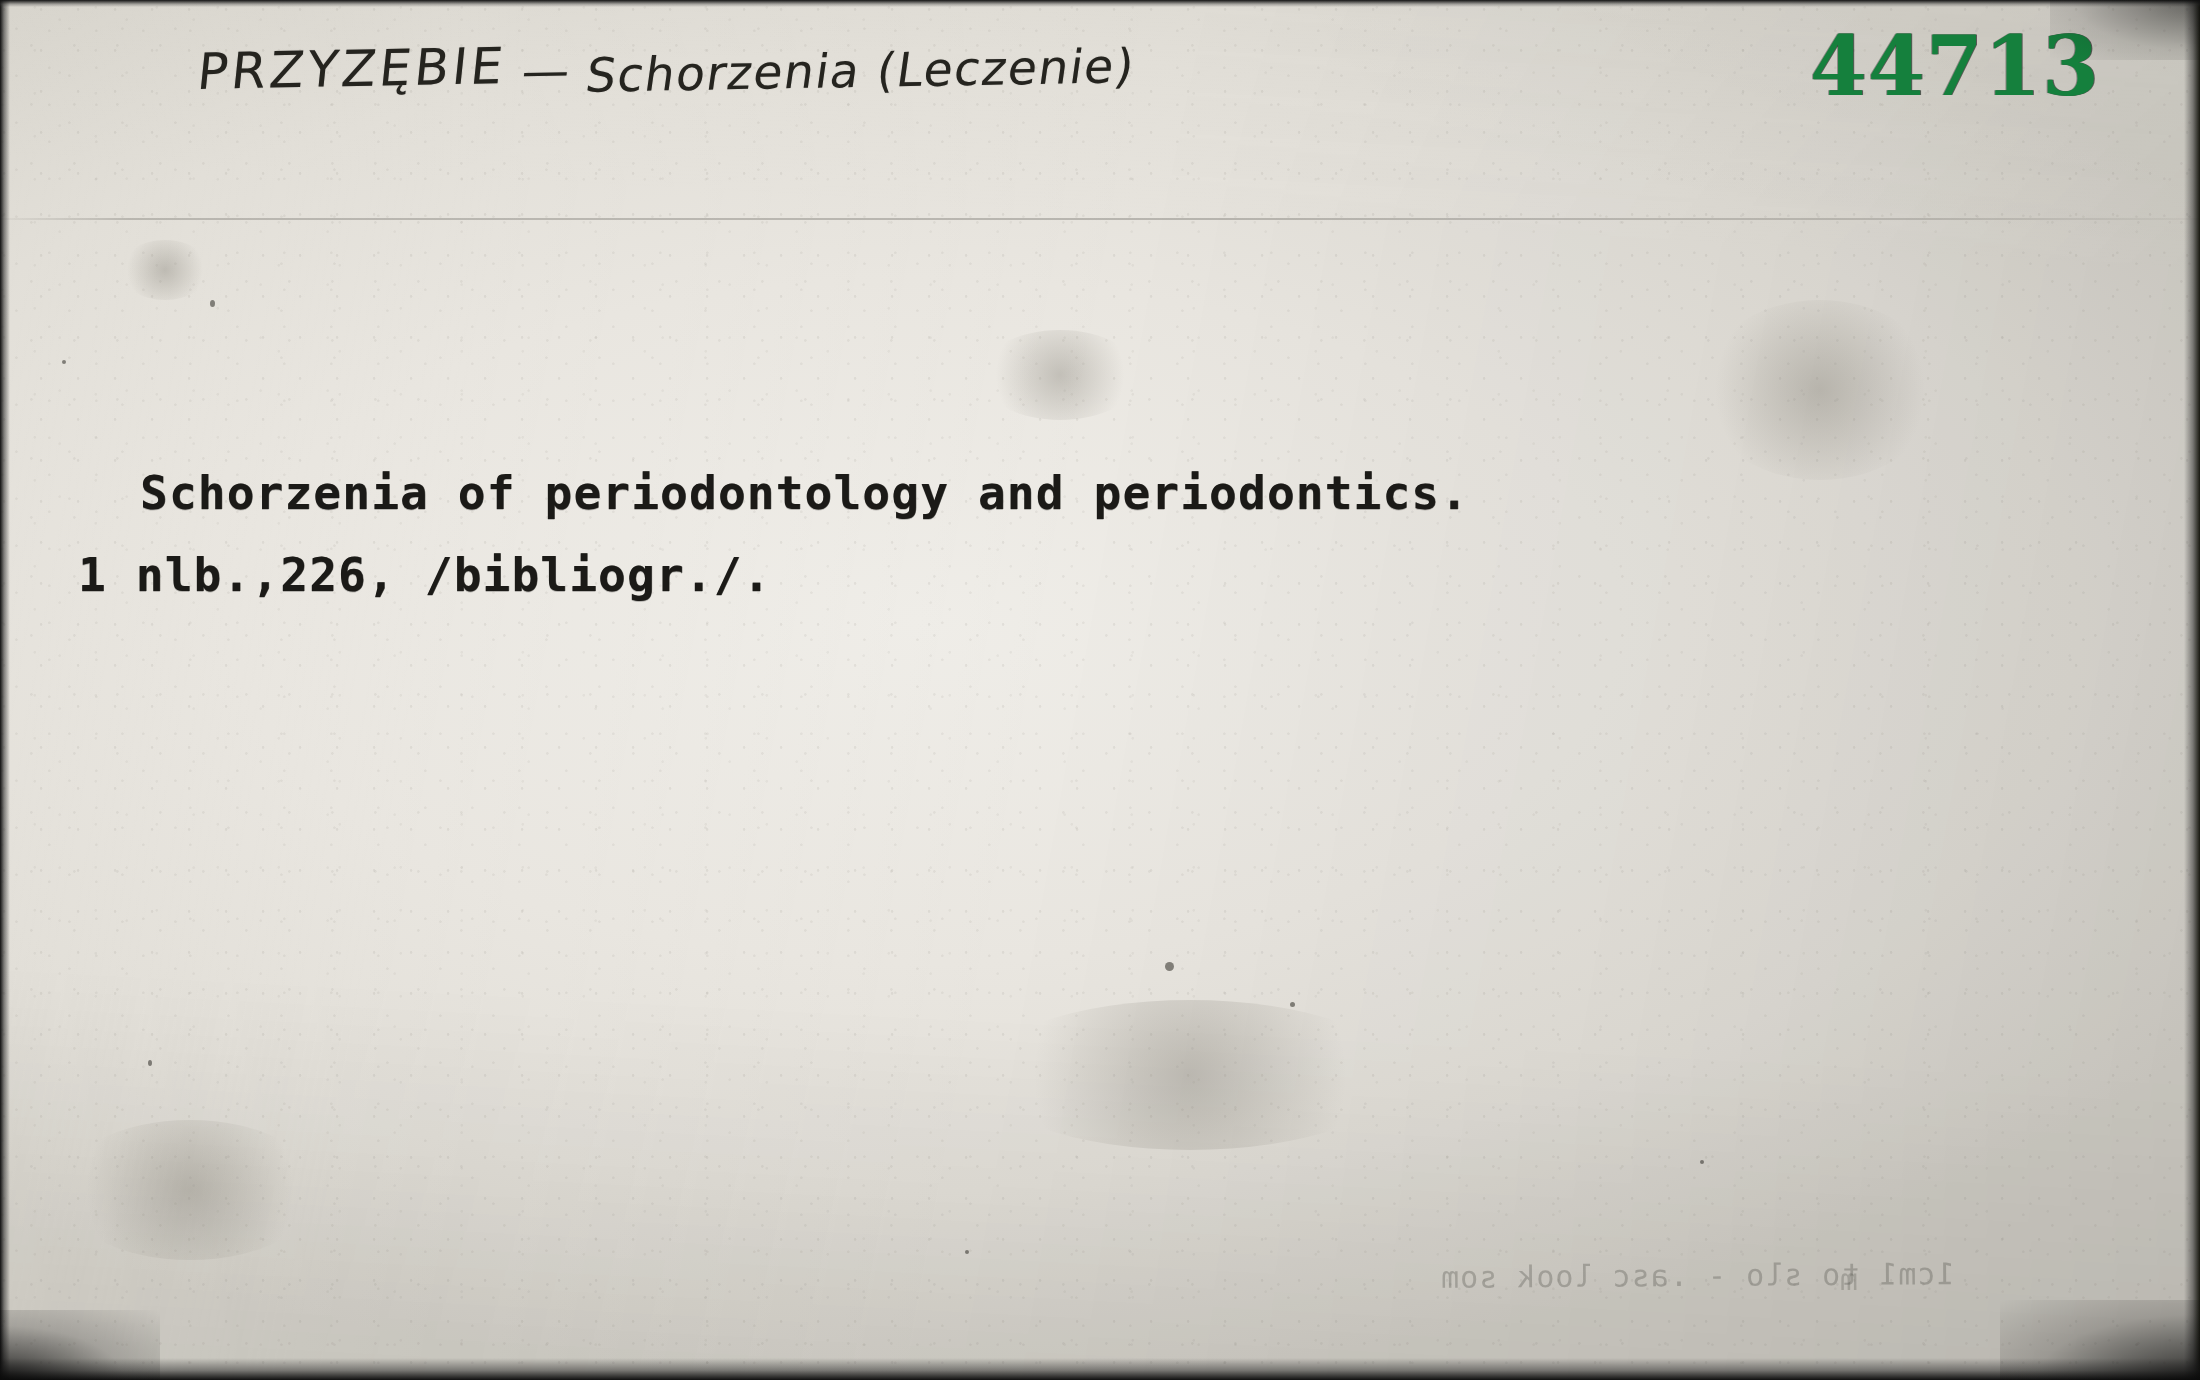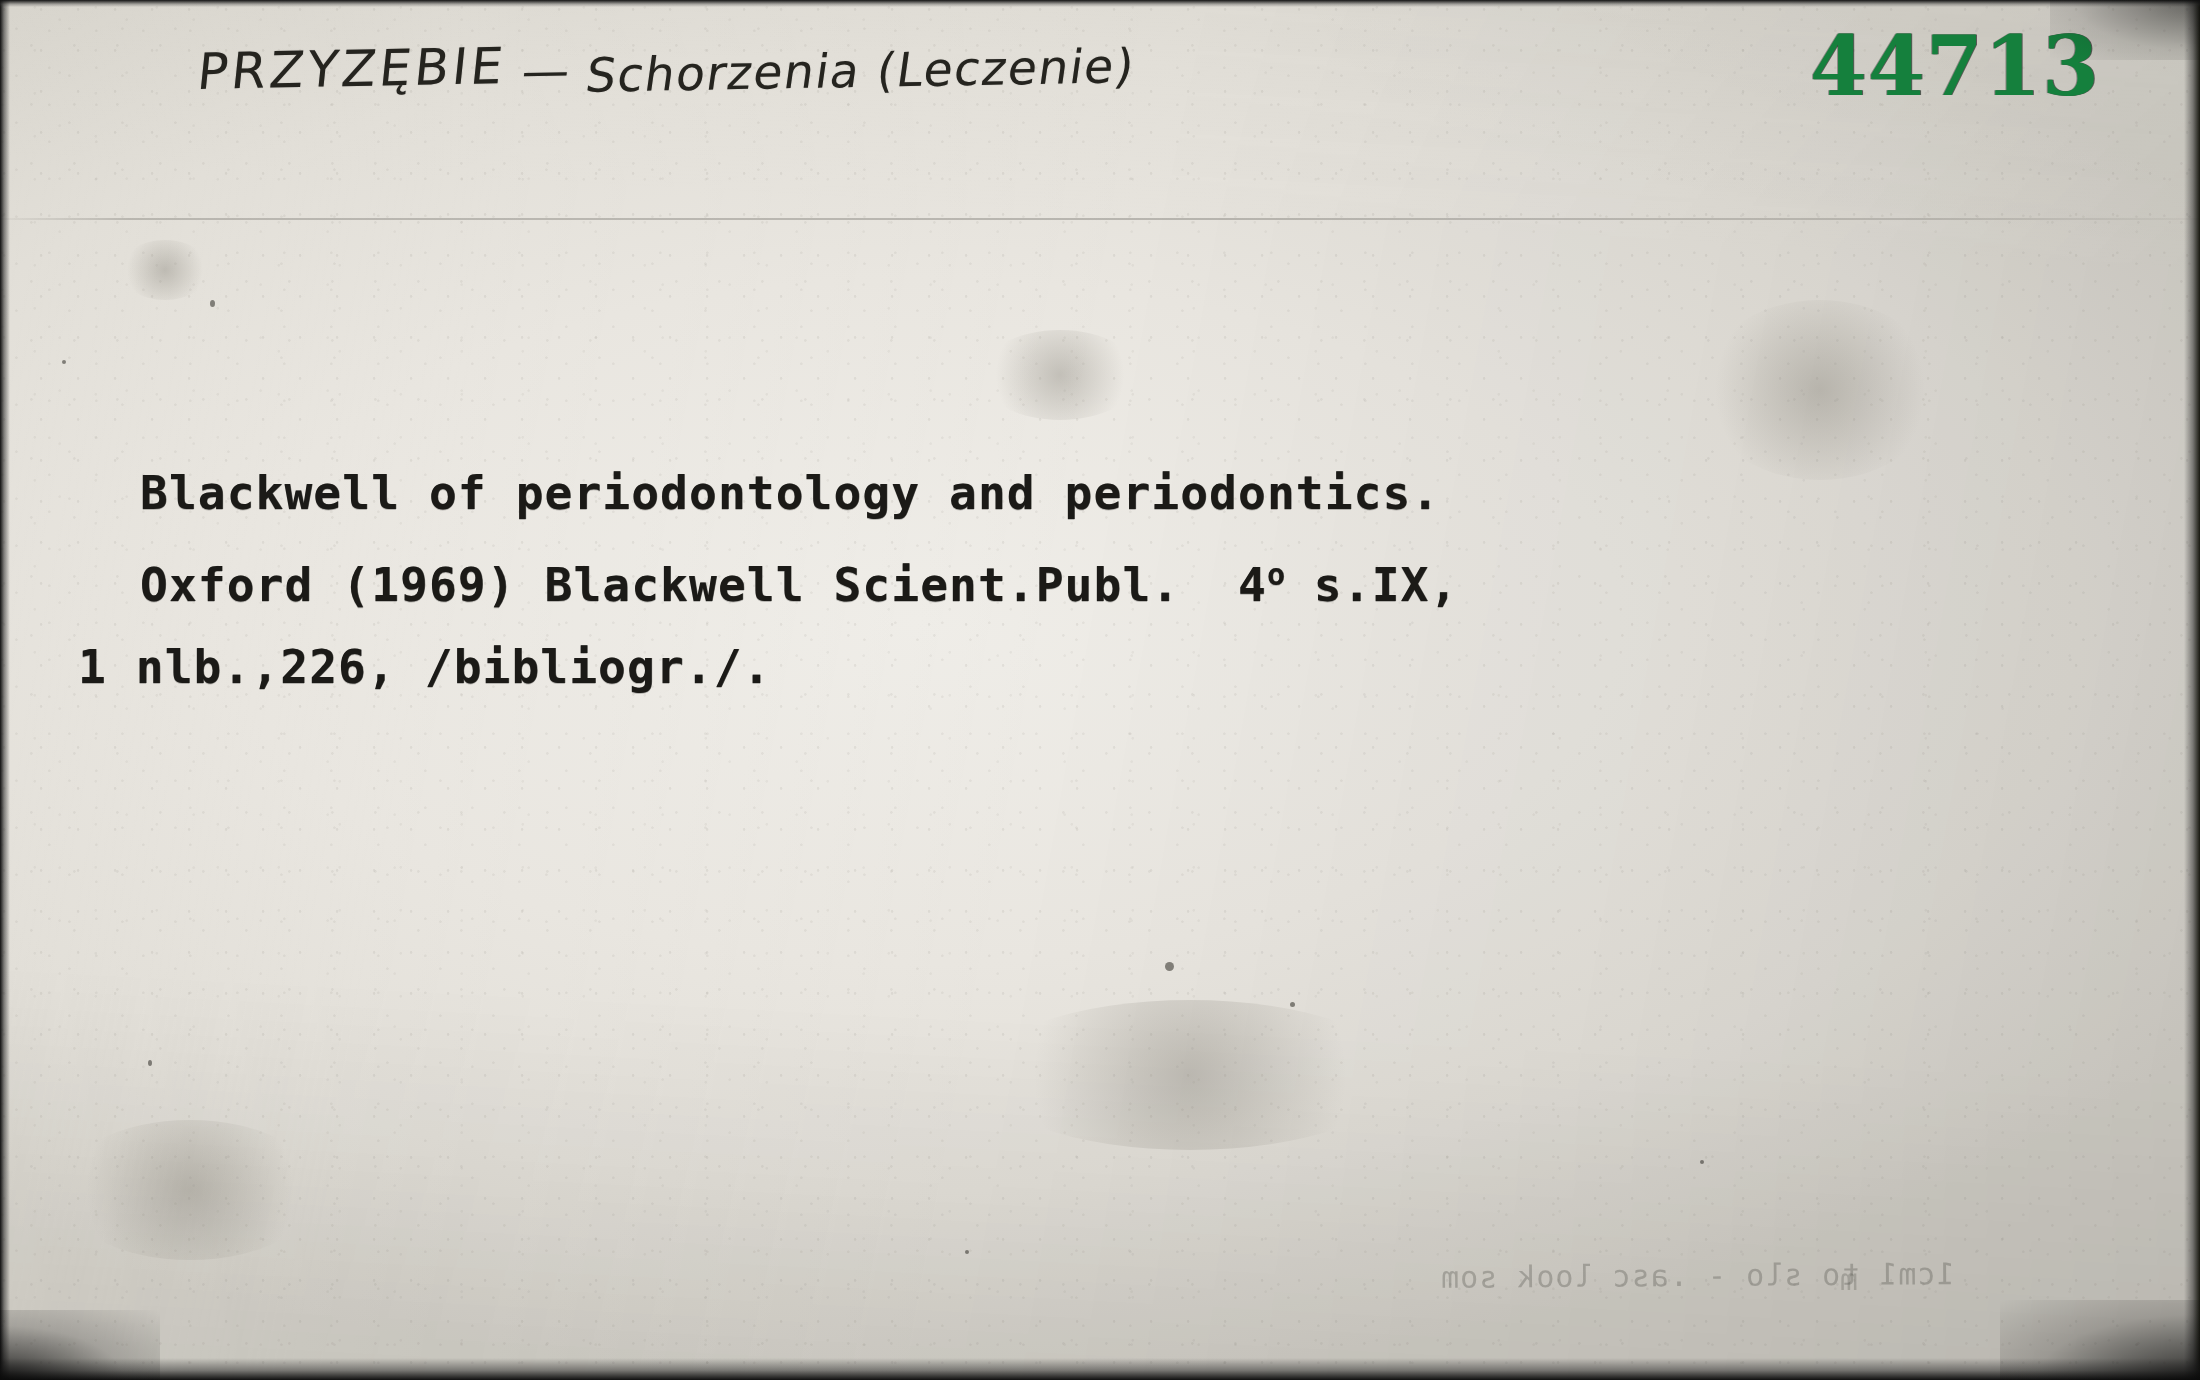--- a/index.html
+++ b/index.html
@@ -183,22 +183,21 @@
 
   <div id="heading">
     <span class="hw">PRZYZĘBIE</span>
     <span class="hw-sub"> — </span>
     <span class="hw-sub">Schorzenia (Leczenie)</span>
   </div>
 
   <div id="shelfmark">44713</div>
 
   <div id="body-block">
-    <div class="tw indent">Blackwell of periodontology and periodontics.</div>
-    <div class="tw indent"><span>Oxford (1969) Blackwell Scient.Publ.  4</span><span class="sup">o</span><span> s.IX,</span></div>
+    <div class="tw indent">Schorzenia of periodontology and periodontics.</div>
     <div class="tw">1 nlb.,226, /bibliogr./.</div>
   </div>
 
   <div id="ghost-bleed">1cm1 to slo - .asc look som</div>
   <div id="ghost-bleed2">m</div>
 
   <div id="edge-left"></div>
   <div id="edge-right"></div>
   <div id="edge-top"></div>
   <div id="edge-bottom"></div>

